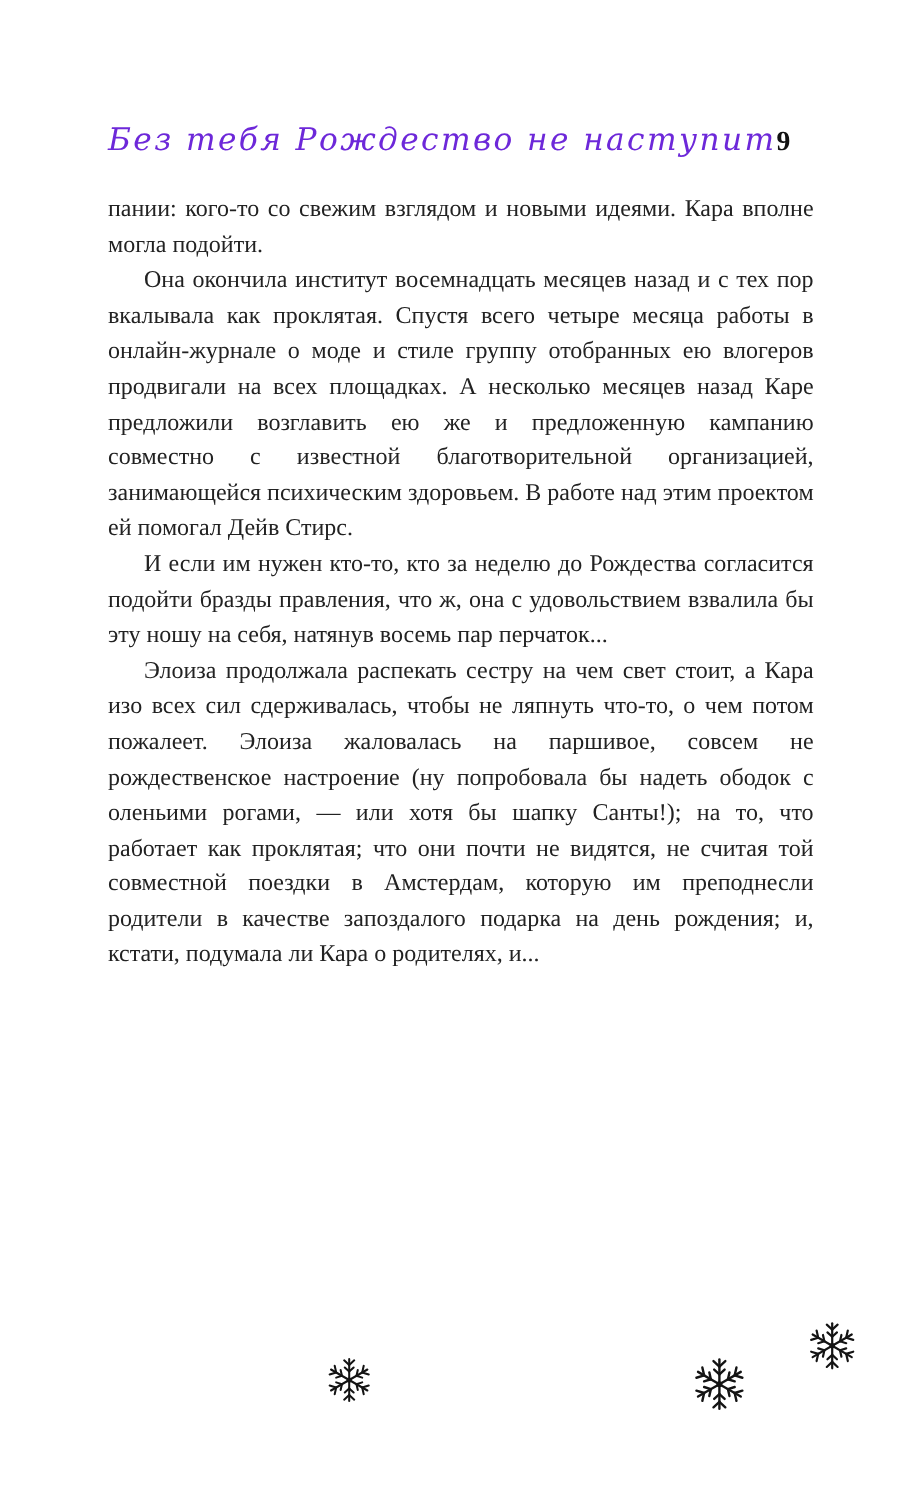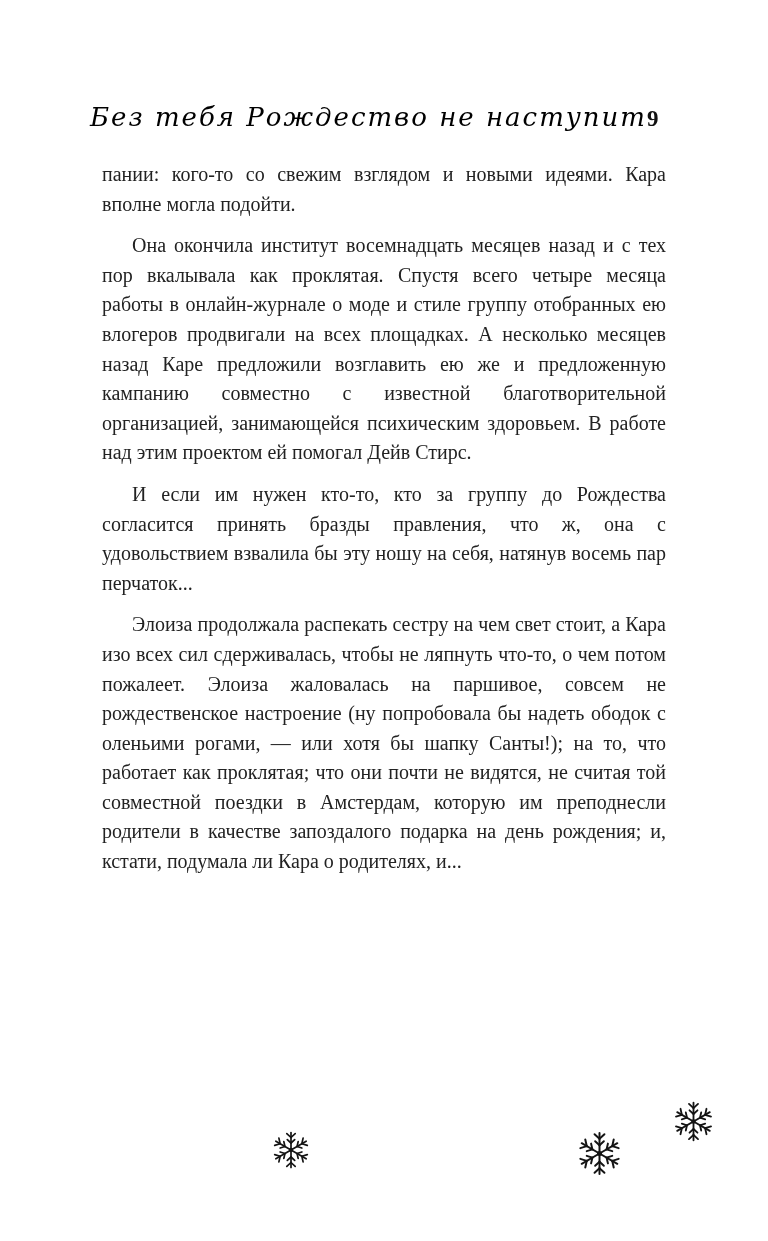--- a/index.html
+++ b/index.html
@@ -21,40 +21,40 @@
     justify-content: space-between;
     align-items: baseline;
     padding: 0 90px;
     margin-top: 102px;
   }
   .book-title {
     font-family: "DejaVu Serif", serif;
     font-style: italic;
     font-size: 26px;
     letter-spacing: 2px;
-    color: #000000;
+    color: #6d28d9;
     white-space: nowrap;
   }
   .page-number {
     font-family: "Liberation Serif", serif;
     font-weight: 700;
     font-size: 23px;
     color: #111111;
     margin-right: 22px;
   }
   .body-text {
     padding: 0 90px;
     margin-top: 28px;
     text-align: justify;
     font-size: 20px;
     line-height: 29.6px;
     color: #222222;
   }
   .body-text p {
-    margin: 12px;
+    margin: 0;
     font-family: Liberation Serif, serif;
   }
   .body-text p.indent {
     text-indent: 30px;
   }
   .snowflake {
     position: absolute;
     stroke: #141414;
     stroke-width: 1.7;
     stroke-linecap: round;
@@ -91,21 +91,21 @@
   </svg>
 
   <div class="page-header">
     <span class="book-title">Без тебя Рождество не наступит</span>
     <span class="page-number">9</span>
   </div>
 
   <main class="body-text">
     <p>пании: кого-то со свежим взглядом и новыми идеями. Кара вполне могла подойти.</p>
     <p class="indent">Она окончила институт восемнадцать месяцев назад и с тех пор вкалывала как проклятая. Спустя всего четыре месяца работы в онлайн-журнале о моде и стиле группу отобранных ею влогеров продвигали на всех площадках. А несколько месяцев назад Каре предложили возглавить ею же и предложенную кампанию совместно с известной благотворительной организацией, занимающейся психическим здоровьем. В работе над этим проектом ей помогал Дейв Стирс.</p>
-    <p class="indent">И если им нужен кто-то, кто за группу до Рождества согласится принять бразды правления, что ж, она с удовольствием взвалила бы эту ношу на себя, натянув восемь пар перчаток...</p>
+    <p class="indent">И если им нужен кто-то, кто за неделю до Рождества согласится подойти бразды правления, что ж, она с удовольствием взвалила бы эту ношу на себя, натянув восемь пар перчаток...</p>
     <p class="indent">Элоиза продолжала распекать сестру на чем свет стоит, а Кара изо всех сил сдерживалась, чтобы не ляпнуть что-то, о чем потом пожалеет. Элоиза жаловалась на паршивое, совсем не рождественское настроение (ну попробовала бы надеть ободок с оленьими рогами, — или хотя бы шапку Санты!); на то, что работает как проклятая; что они почти не видятся, не считая той совместной поездки в Амстердам, которую им преподнесли родители в качестве запоздалого подарка на день рождения; и, кстати, подумала ли Кара о родителях, и...</p>
   </main>
 
   <svg class="snowflake sf-1" viewBox="0 0 40 40" width="40" height="40">
     <use href="#sf-full"></use>
   </svg>
   <svg class="snowflake sf-2" viewBox="0 0 40 40" width="47" height="47">
     <use href="#sf-full"></use>
   </svg>
   <svg class="snowflake sf-3" viewBox="0 0 40 40" width="43" height="43">

